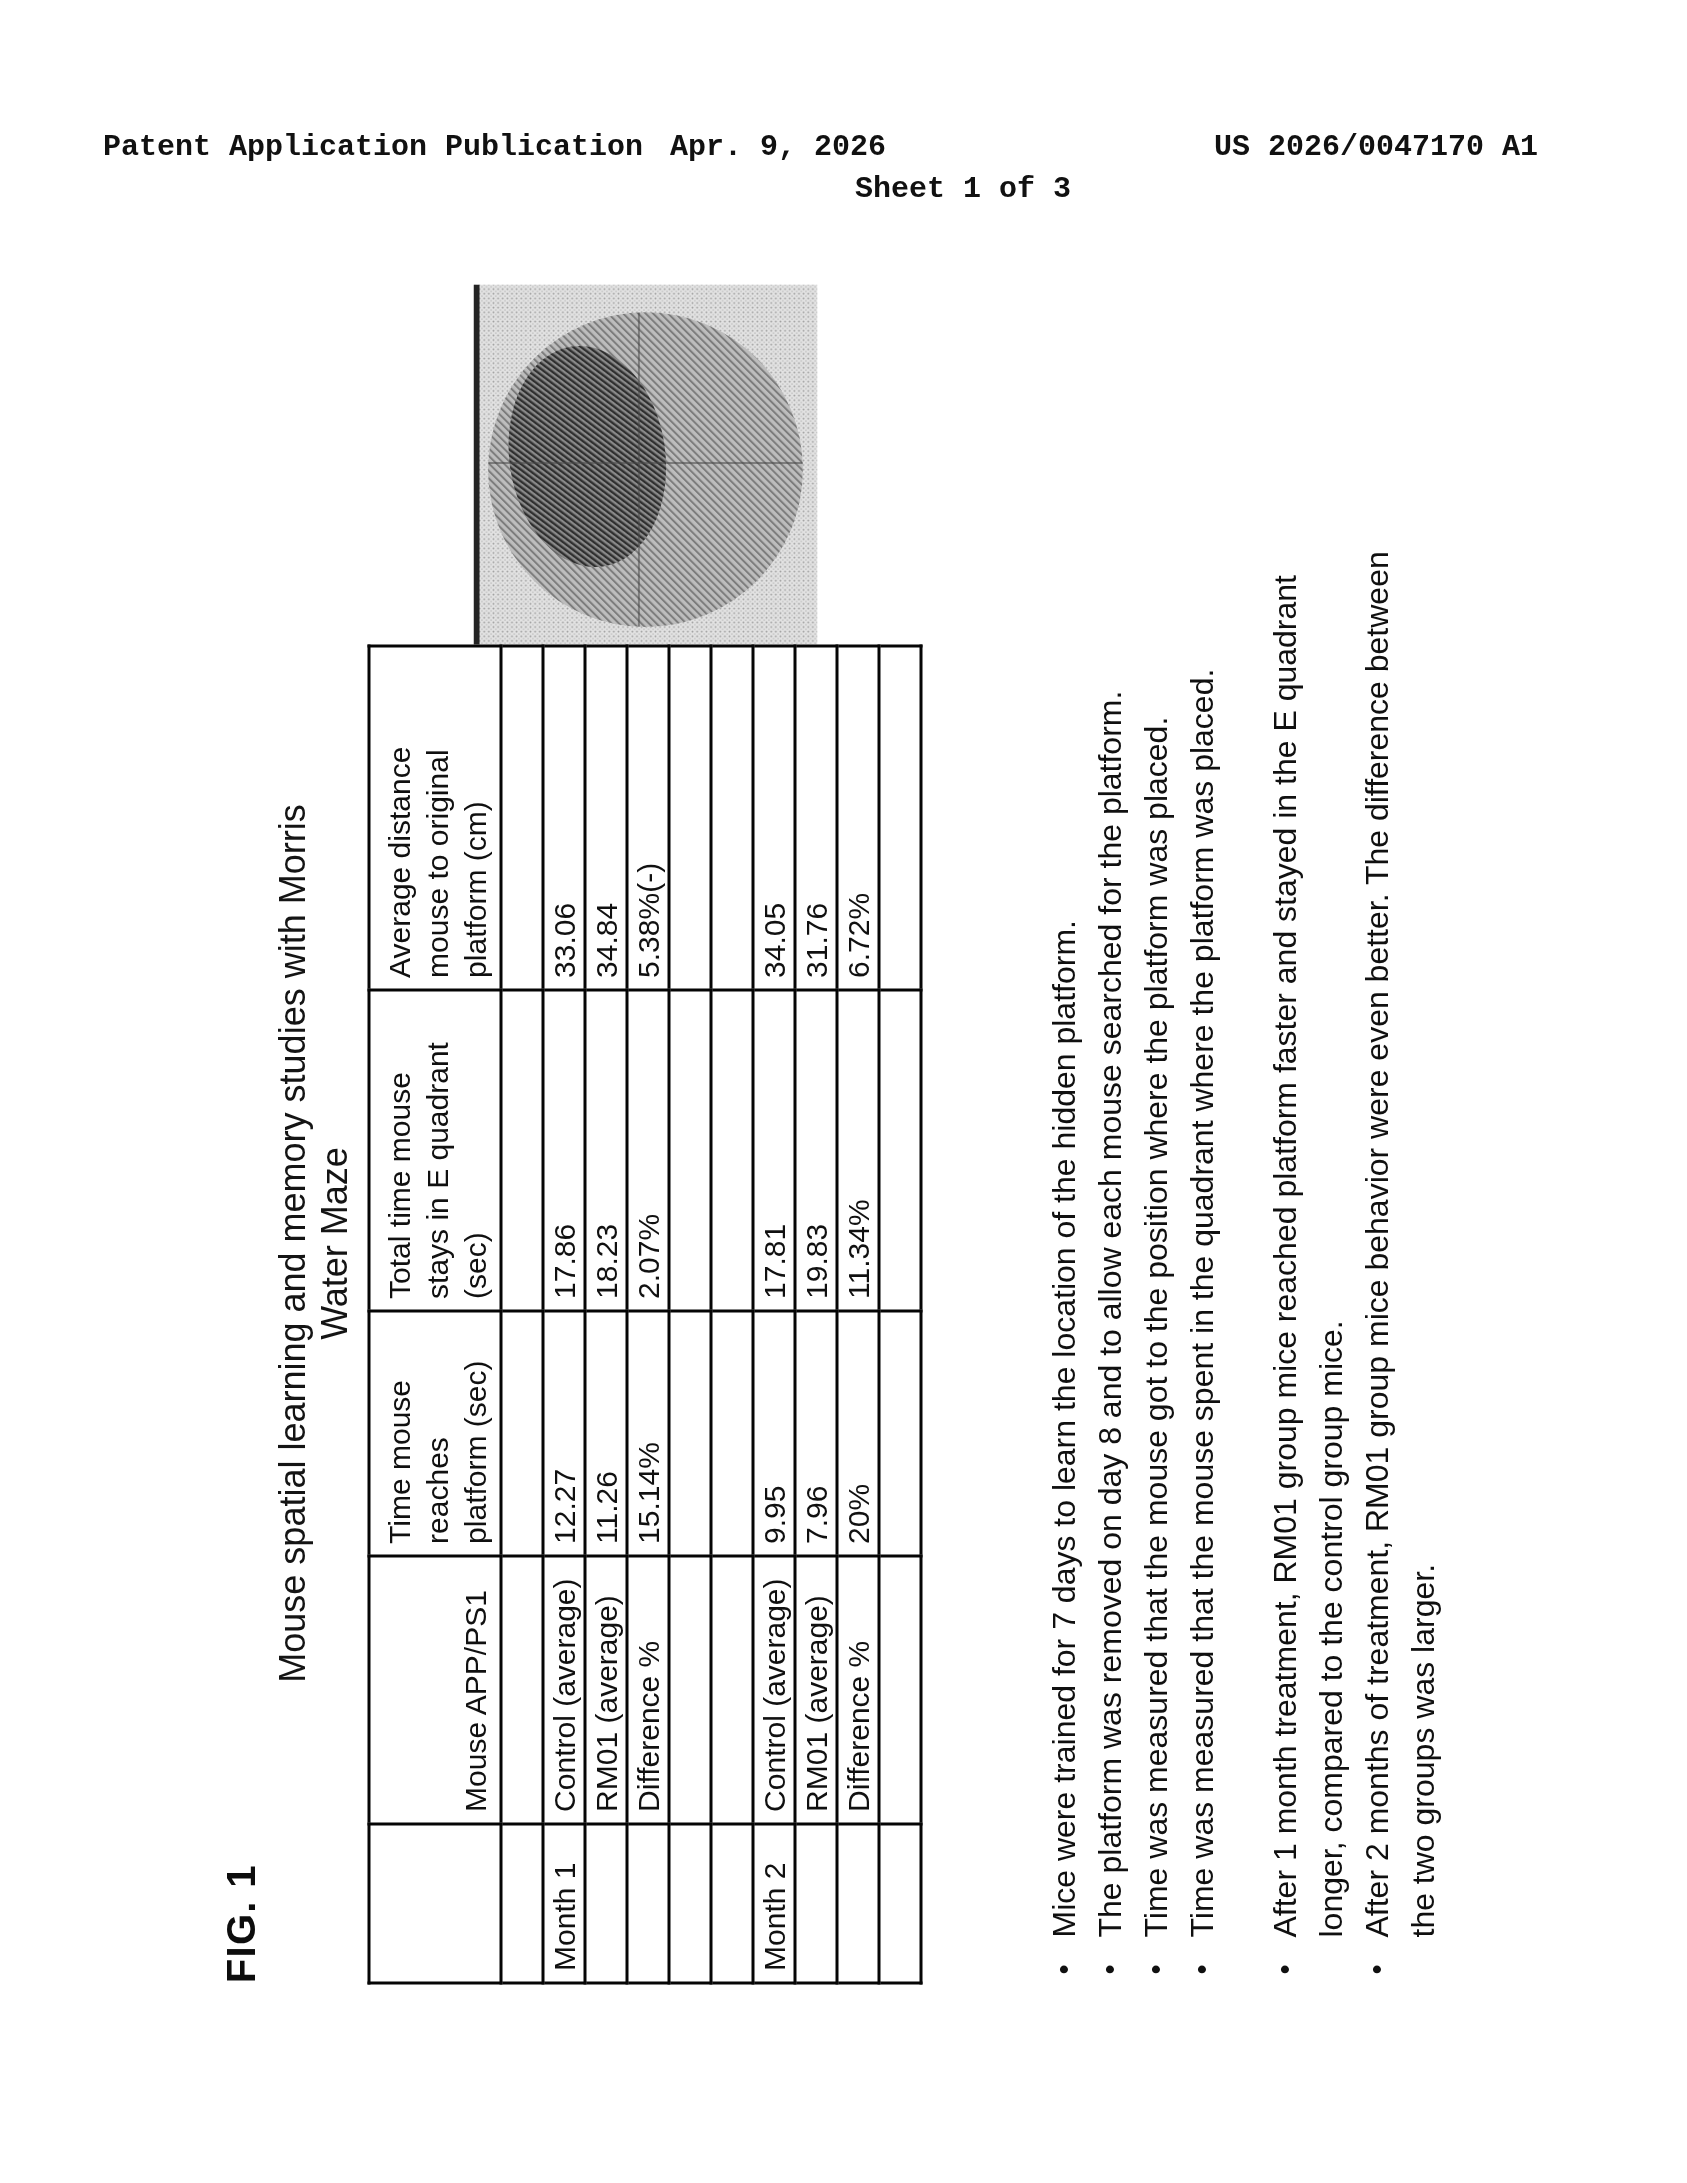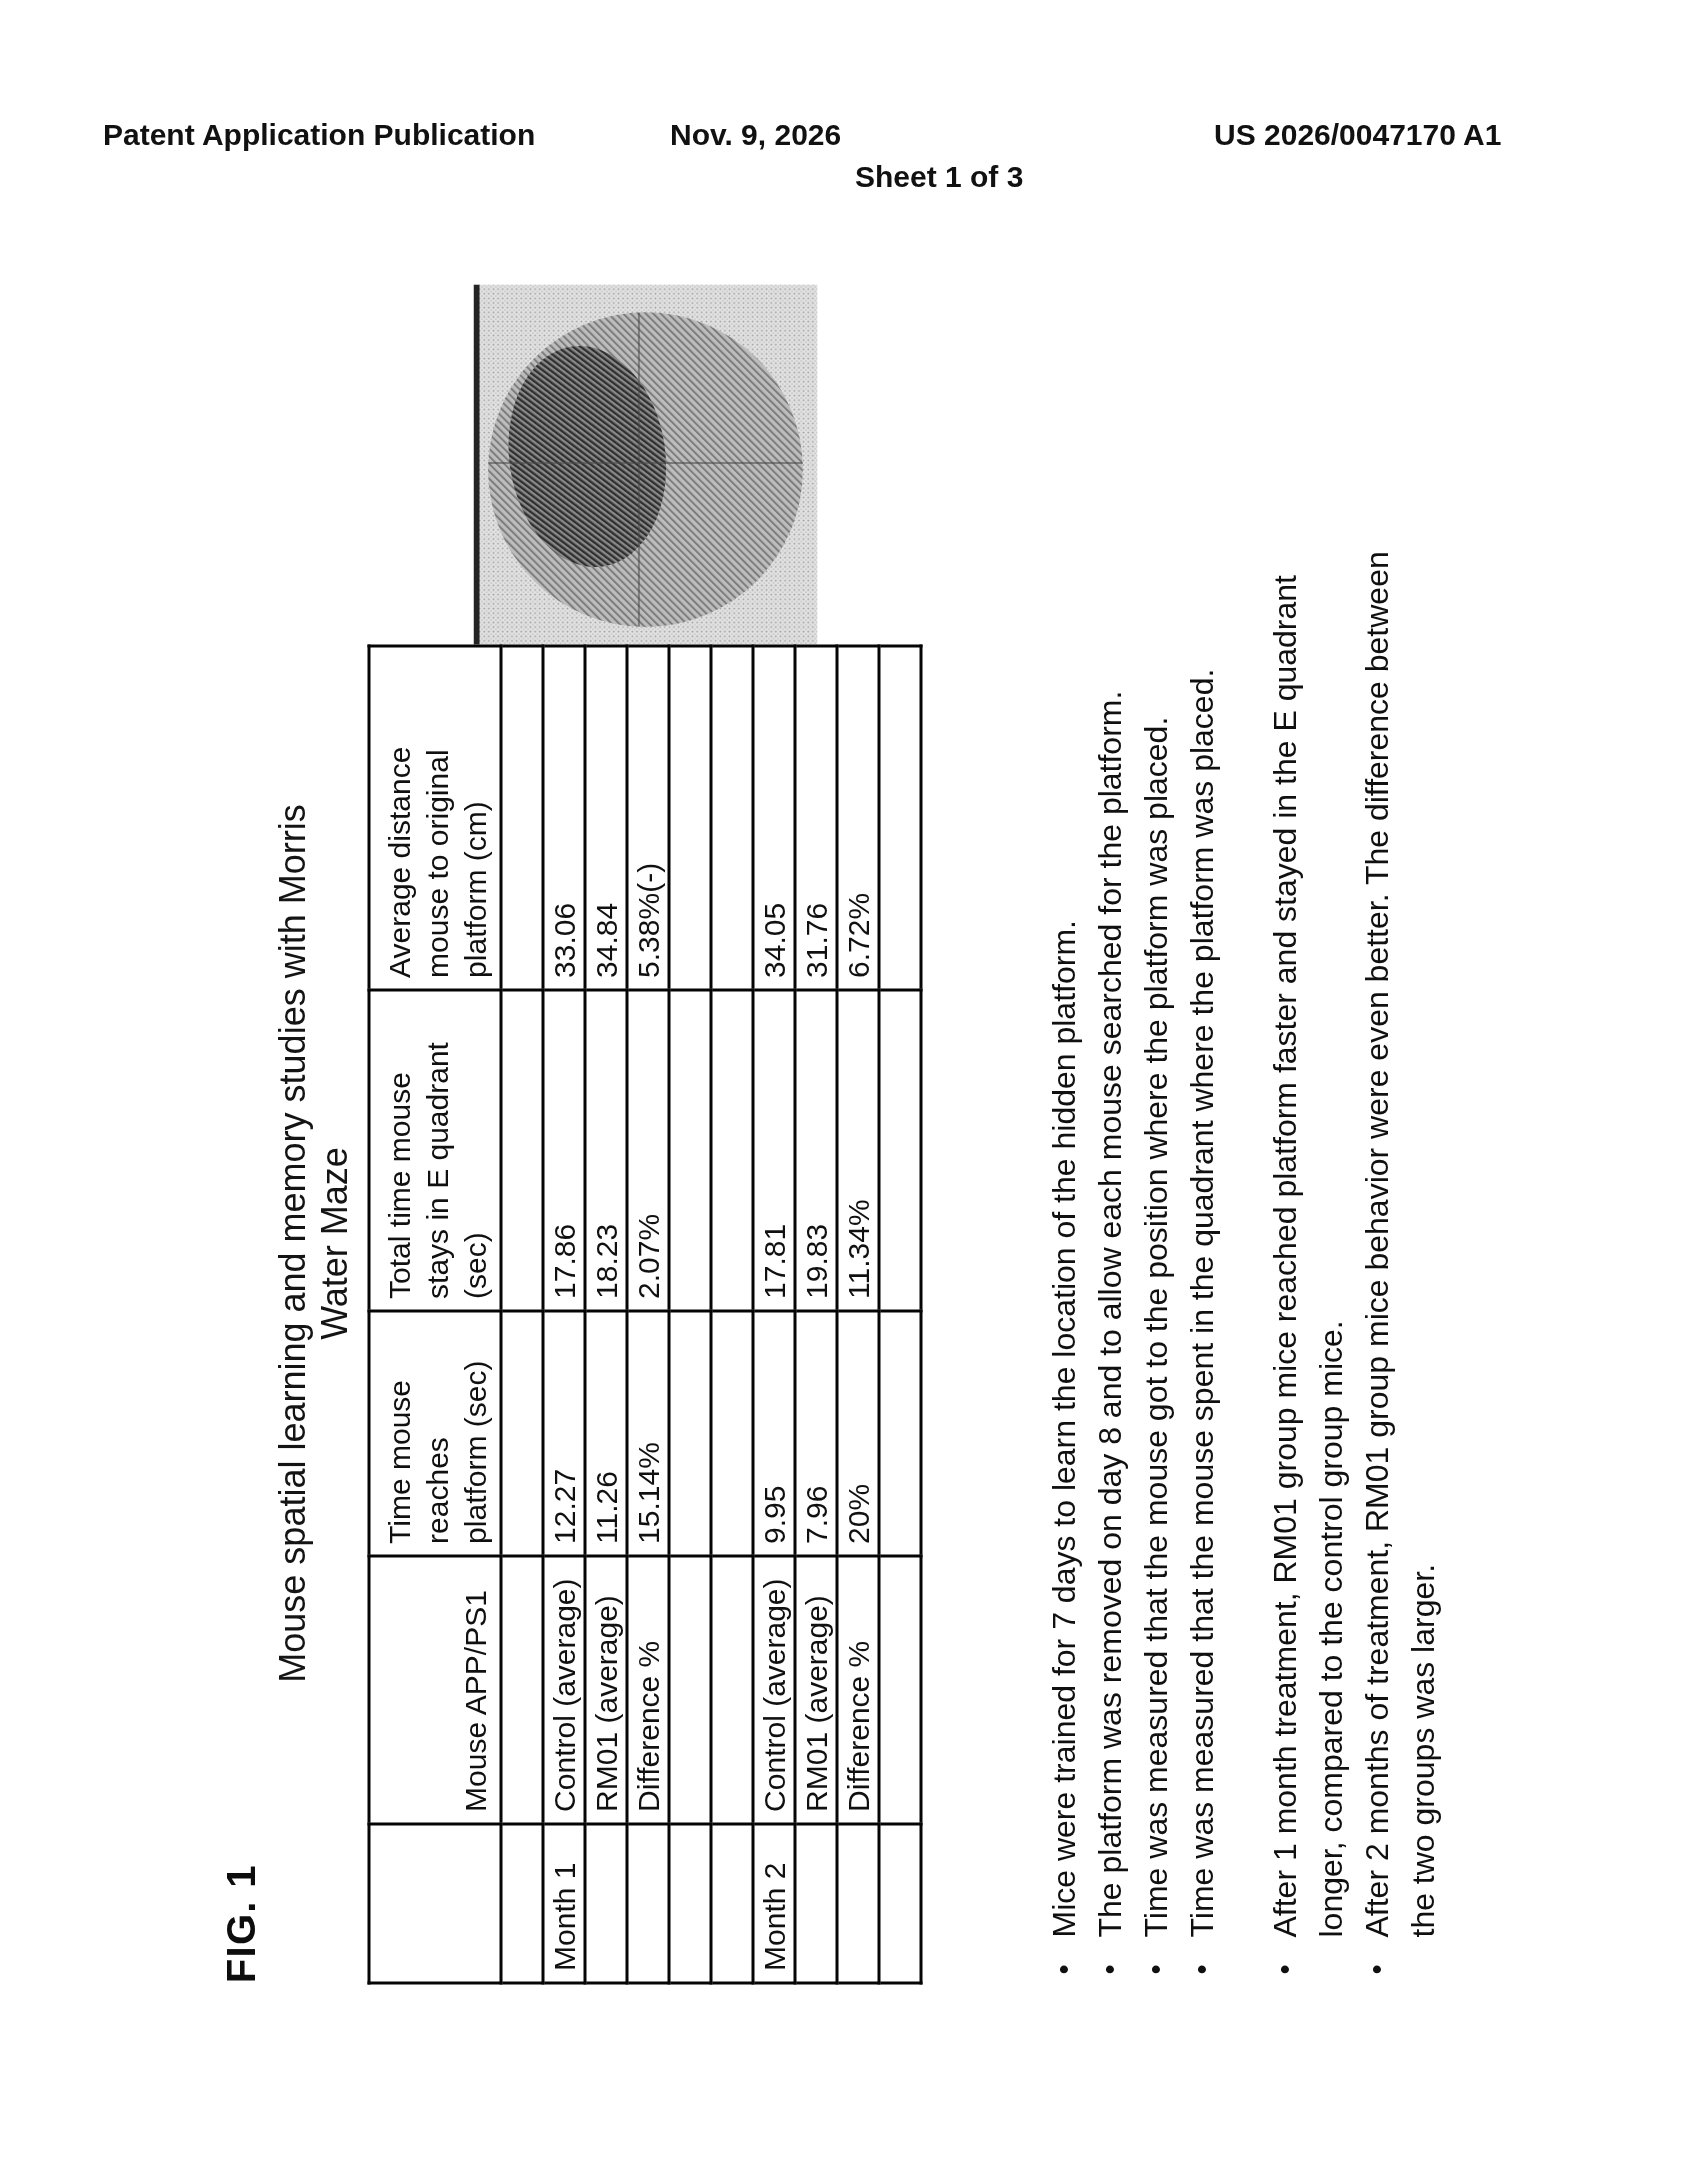--- a/index.html
+++ b/index.html
@@ -8,22 +8,22 @@
     background: #ffffff;
     position: relative;
     overflow: hidden;
     font-family: "Liberation Sans", sans-serif;
     color: #0d0d0d;
   }
 
   
   .page-header span {
     position: absolute;
-    top: 118px;
-    font-family: Liberation Sans, sans-serif;
+    top: 130px;
+    font-family: Liberation Mono, monospace;
     font-weight: bold;
     font-size: 30px;
     white-space: nowrap;
     color: #111;
   }
   .ph-left   { left: 103px; }
   .ph-date   { left: 670px; }
   .ph-sheet  { left: 855px; margin-top: 42px; }
   .ph-right  { left: 1214px; }
 
@@ -107,21 +107,21 @@
   .bullet-text {
     flex: 1 1 auto;
     white-space: pre-line;
   }
 </style>
 </head>
 <body>
 
 <div class="page-header">
   <span class="ph-left">Patent Application Publication</span>
-  <span class="ph-date">Nov. 9, 2026</span>
+  <span class="ph-date">Apr. 9, 2026</span>
   <span class="ph-sheet">Sheet 1 of 3</span>
   <span class="ph-right">US 2026/0047170 A1</span>
 </div>
 
 <div class="rotated-block">
 
   <div class="fig-label">FIG. 1</div>
 
   <div class="fig-title">
     <div>Mouse spatial learning and memory studies with Morris</div>

